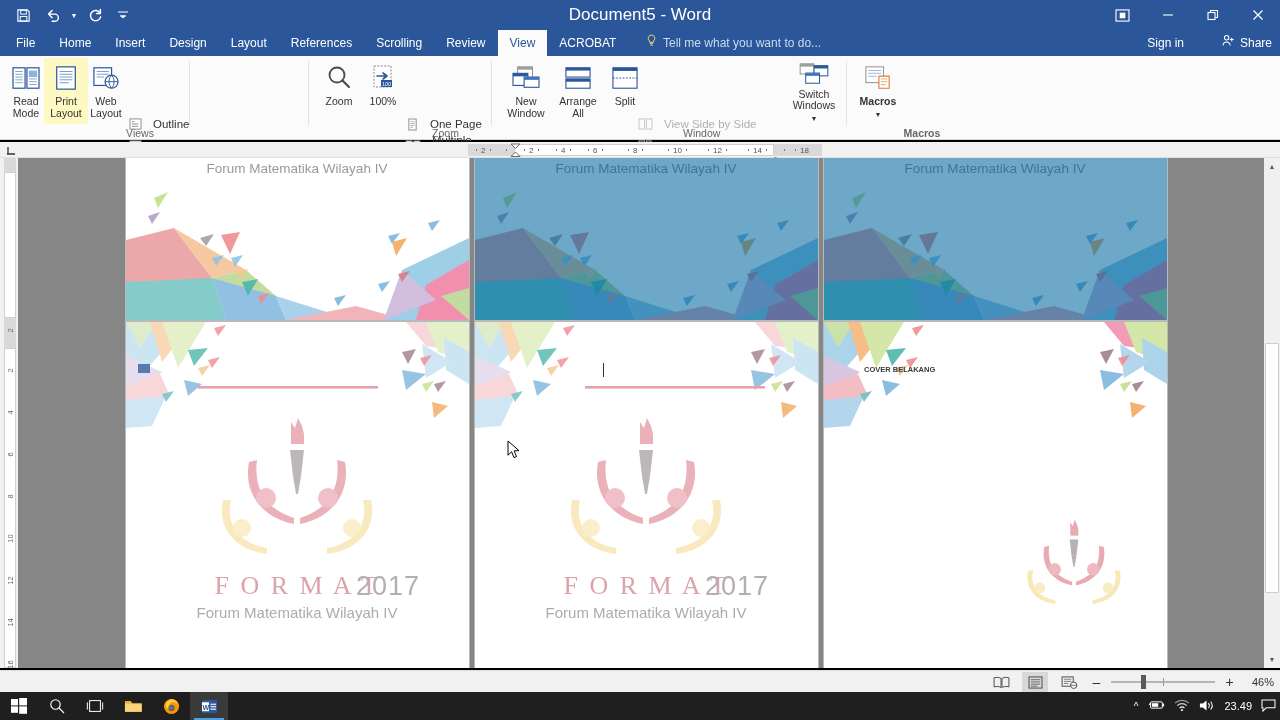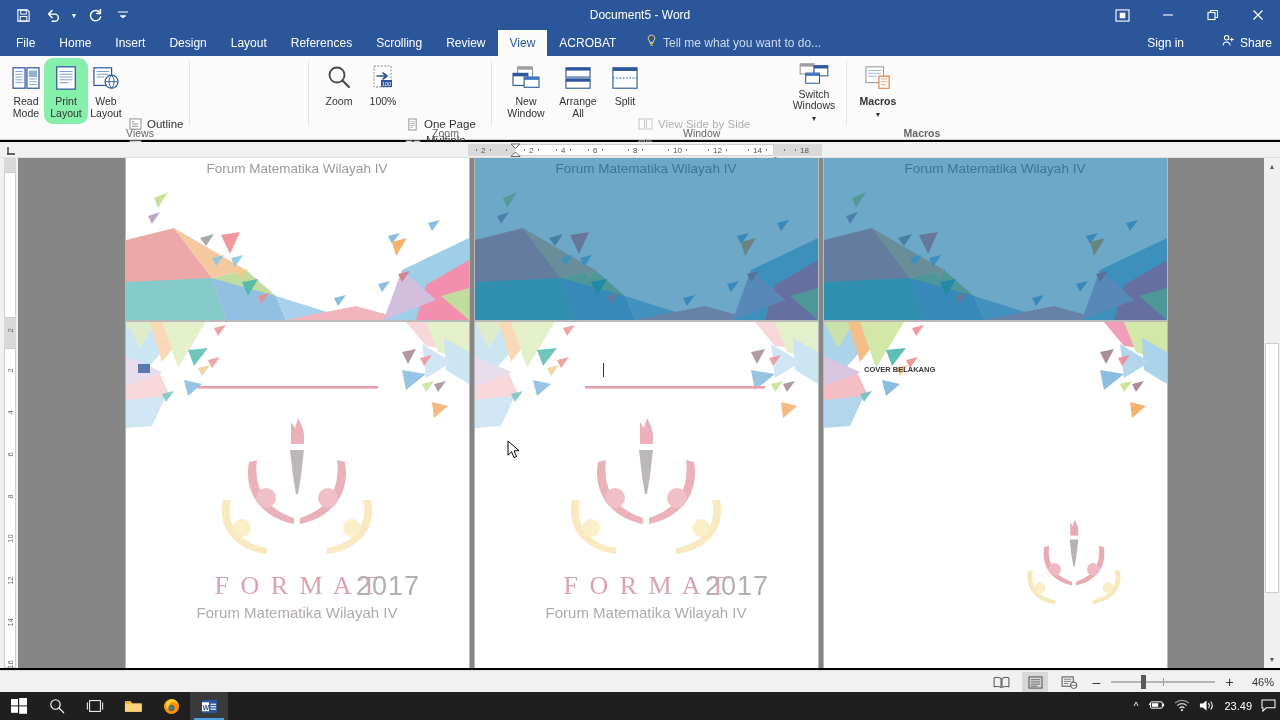--- a/index.html
+++ b/index.html
@@ -18,21 +18,21 @@
   }
   .qat { position: absolute; left: 8px; top: 0; height: 30px; display: flex; align-items: center; }
   .qat .qbtn {
     width: 30px; height: 26px; display: flex; align-items: center; justify-content: center;
     color: #fff;
   }
   .qat .qbtn svg { display: block; }
   .qat .qcaret { width: 12px; height: 26px; display: flex; align-items: center; justify-content: center; color: #fff; font-size: 7px; }
   .doctitle {
     position: absolute; left: 0; top: 0; width: 1280px; height: 30px;
-    line-height: 30px; text-align: center; color: #fff; font-size: 12px;
+    line-height: 30px; text-align: center; color: #fff; font-size: 17px;
   }
   .wctrls { position: absolute; right: 0; top: 0; height: 30px; display: flex; align-items: center; }
   .wctrls .wbtn {
     width: 45px; height: 30px; display: flex; align-items: center; justify-content: center;
     color: #fff; font-size: 13px;
   }
   .ribdisp { width: 46px; }
 
   
   .tabstrip {
@@ -69,24 +69,24 @@
     font-size: 10.5px; color: #666; margin-left: 45px;
   }
   .groupsep { position: absolute; top: 5px; width: 1px; height: 64px; background: #e2e2e2; }
 
   .bigbtn {
     position: absolute; top: 2px; width: 44px; height: 66px;
     display: flex; flex-direction: column; align-items: center; padding-top: 4px;
   }
   .bigbtn .glyph { height: 32px; display: flex; align-items: center; justify-content: center; }
   .bigbtn .lbl { font-size: 10.5px; color: #333; text-align: center; line-height: 11.5px; margin-top: 2px; }
-  .bigbtn.sel { background: #86efac; border-radius: 9px; }
+  .bigbtn.sel { background: #fef9c3; }
 
   .smallitem {
-    position: absolute; height: 20px; display: flex; align-items: center; gap: 5px;
+    position: absolute; height: 20px; display: flex; align-items: center; gap: 11px;
     font-size: 11.5px; color: #333;
   }
   .smallitem.disabled { color: #b0b0b0; }
   .cb {
     width: 11px; height: 11px; border: 1px solid #8a8a8a; background: #fff;
     display: inline-block; position: relative; flex: 0 0 auto;
   }
   .cb.on::after {
     content: "✓"; position: absolute; left: 0px; top: -3px; font-size: 10px; color: #444;
   }

